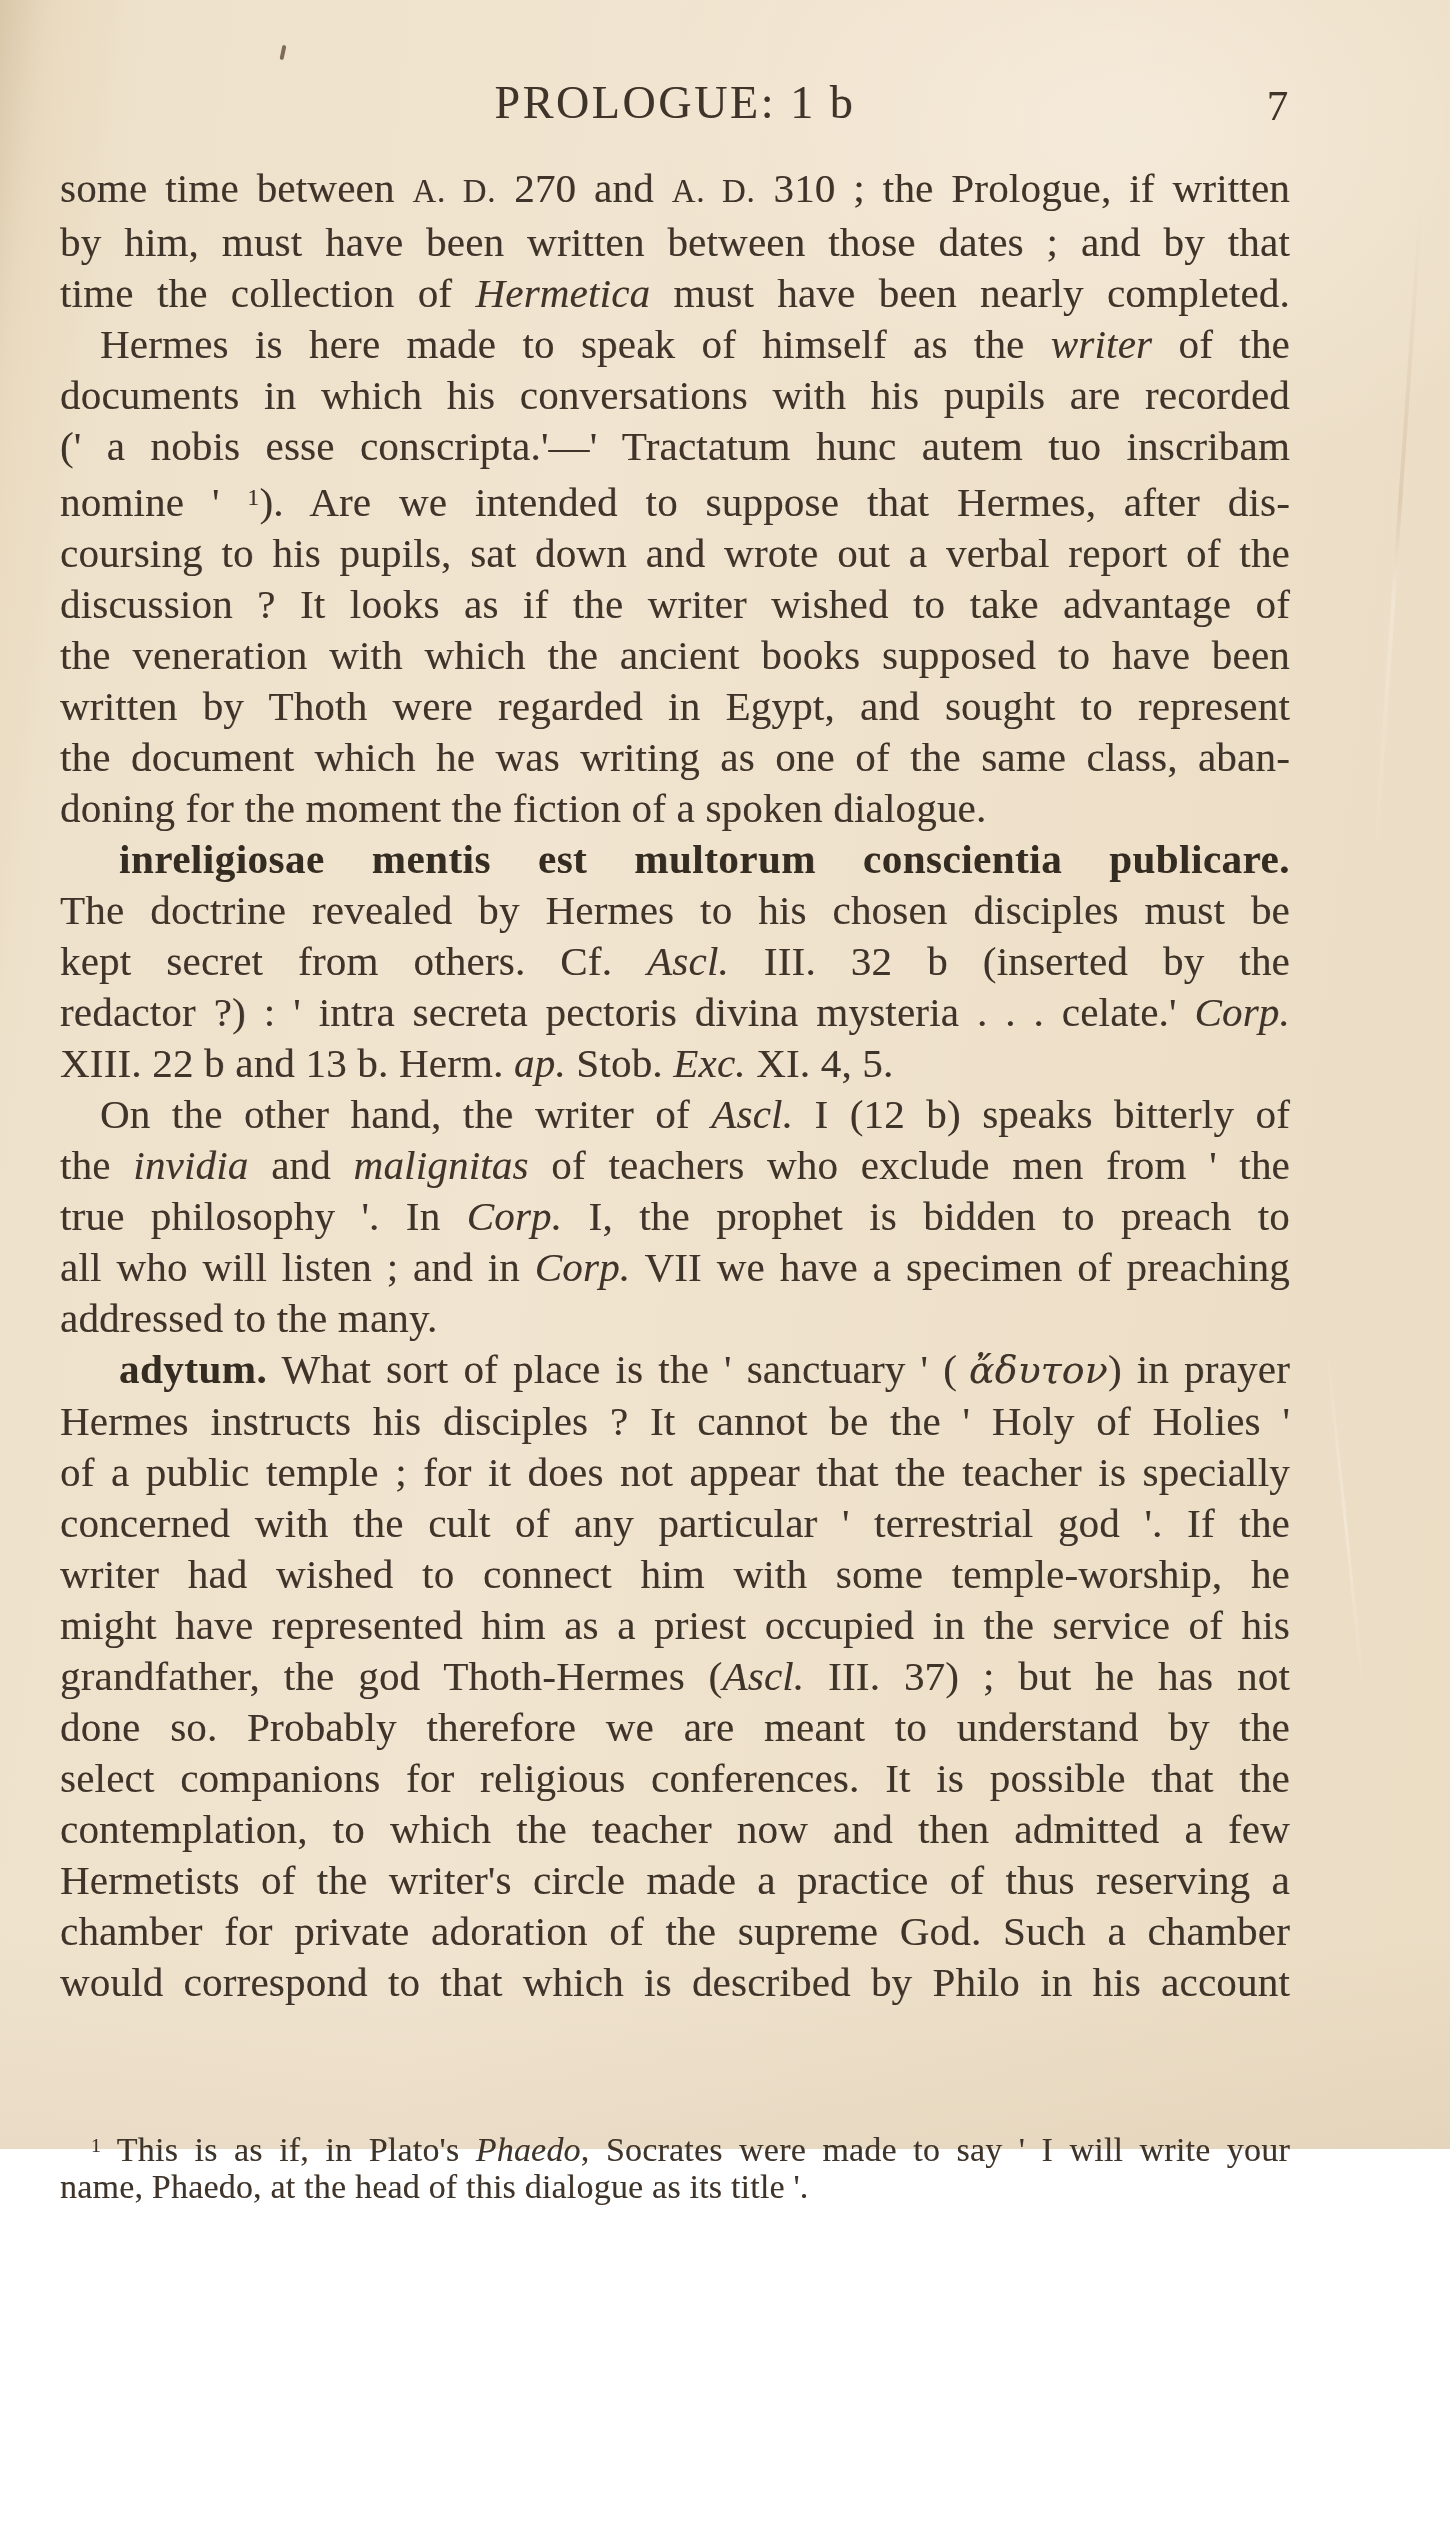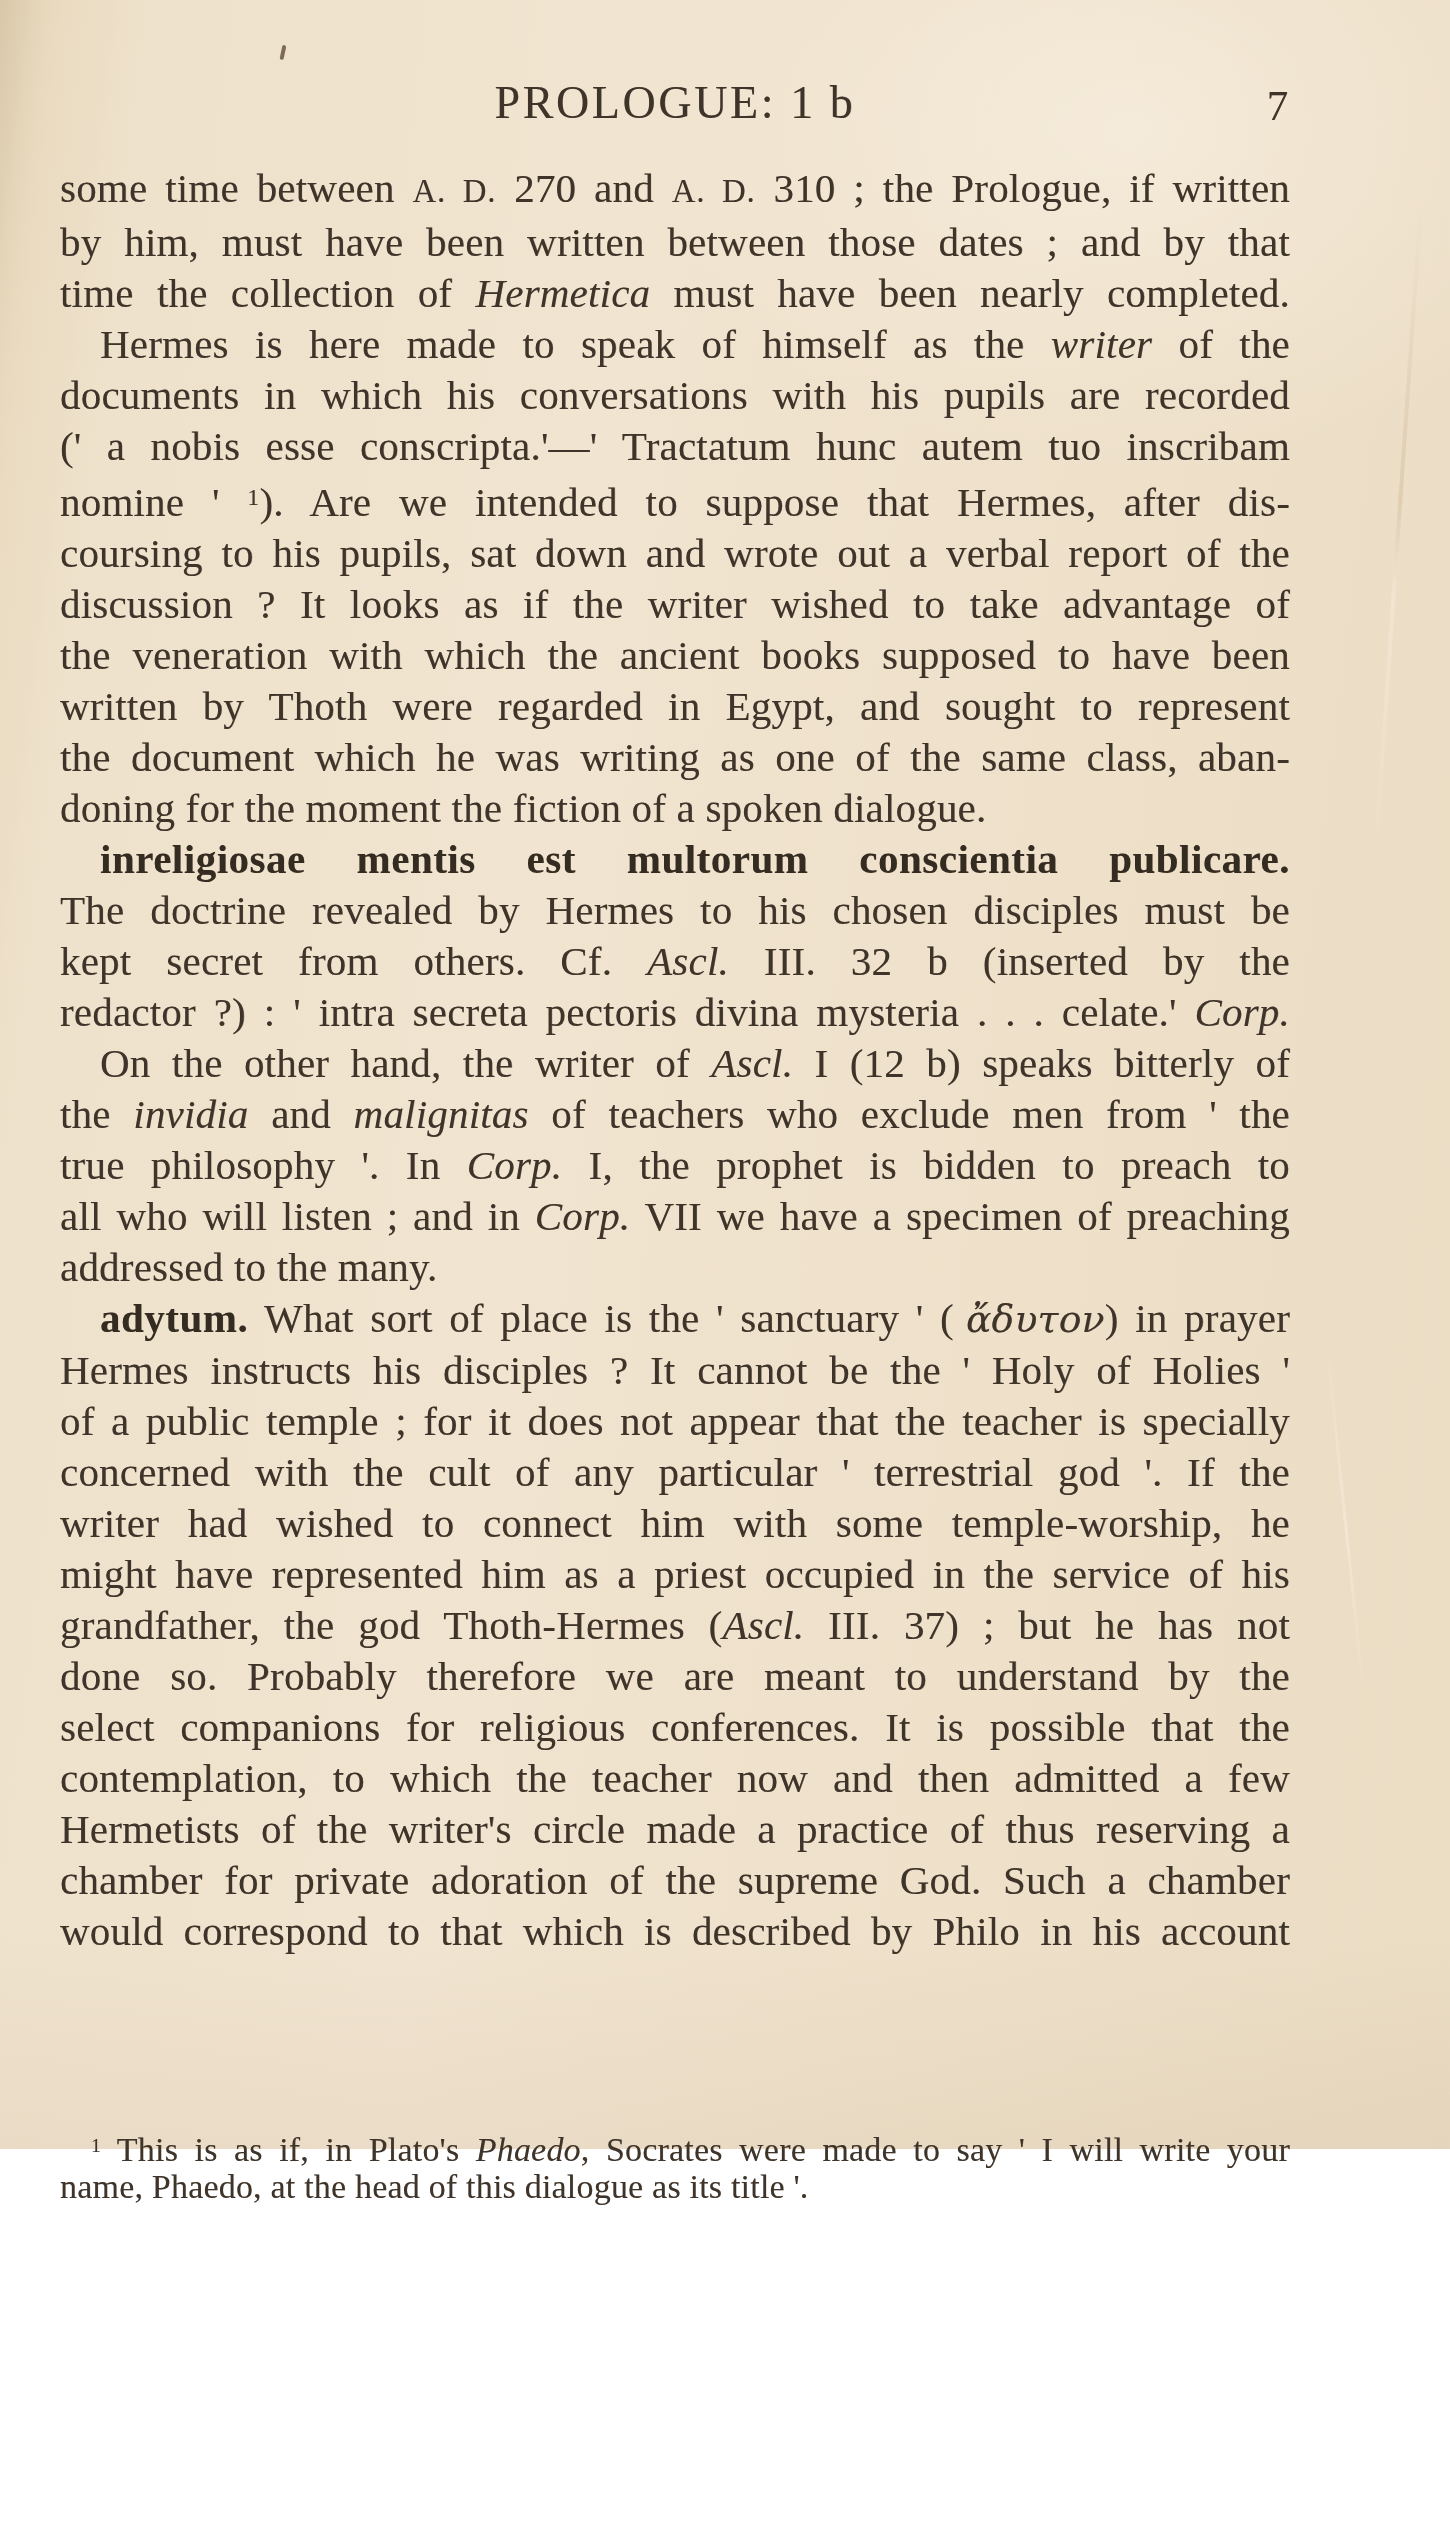--- a/index.html
+++ b/index.html
@@ -42,21 +42,21 @@
     font-size: 34px; line-height: 37px; letter-spacing: 0.2px;
     text-shadow: 0.2px 0.2px 0.4px rgba(62,50,38,.35);
   }
   .footnote .line.ind { text-indent: 31px; }
 
   .line { text-align: justify; text-align-last: justify; }
   .line.end { text-align-last: left; }
   .line.ind { text-indent: 40px; }
 
   .seg-i { font-style: italic; }
-  .seg-b { font-weight: bold; color: var(--ink-bold, #352c21); letter-spacing: 0.5px; }
+  .seg-b { font-weight: bold; color: var(--ink-bold, #352c21); letter-spacing: 0.5px; margin-left: 19px; }
   .seg-sc { font-size: .80em; letter-spacing: 0.9px; }
   .seg-sup { font-size: .58em; vertical-align: .45em; }
   .seg-g { font-style: italic; font-family: "DejaVu Serif", serif; font-size: .92em; margin-left: 12px; }
 
   .paper-mark {
     position: absolute; left: 281px; top: 45px; width: 4.3px; height: 14.6px;
     background: rgba(88,66,44,.75); border-radius: 2.6px;
     transform: rotate(12deg);
   }
   .crease-1 {
@@ -90,20 +90,21 @@
       <div class="line"><span>coursing to his pupils, sat down and wrote out a verbal report of the</span></div>
       <div class="line"><span>discussion ? It looks as if the writer wished to take advantage of</span></div>
       <div class="line"><span>the veneration with which the ancient books supposed to have been</span></div>
       <div class="line"><span>written by Thoth were regarded in Egypt, and sought to represent</span></div>
       <div class="line"><span>the document which he was writing as one of the same class, aban-</span></div>
       <div class="line end"><span>doning for the moment the fiction of a spoken dialogue.</span></div>
       <div class="line ind"><span class="seg-b">inreligiosae mentis est multorum conscientia publicare.</span></div>
       <div class="line"><span>The doctrine revealed by Hermes to his chosen disciples must be</span></div>
       <div class="line"><span>kept secret from others. Cf. </span><span class="seg-i">Ascl.</span><span> III. 32 b (inserted by the</span></div>
       <div class="line"><span>redactor ?) : ' intra secreta pectoris divina mysteria . . . celate.' </span><span class="seg-i">Corp.</span></div>
+      <div class="line end"><span>XIII. 22 b and 13 b.  Herm. </span><span class="seg-i">ap.</span><span> Stob. </span><span class="seg-i">Exc.</span><span> XI. 4, 5.</span></div>
       <div class="line ind"><span>On the other hand, the writer of </span><span class="seg-i">Ascl.</span><span> I (12 b) speaks bitterly of</span></div>
       <div class="line"><span>the </span><span class="seg-i">invidia</span><span> and </span><span class="seg-i">malignitas</span><span> of teachers who exclude men from ' the</span></div>
       <div class="line"><span>true philosophy '. In </span><span class="seg-i">Corp.</span><span> I, the prophet is bidden to preach to</span></div>
       <div class="line"><span>all who will listen ; and in </span><span class="seg-i">Corp.</span><span> VII we have a specimen of preaching</span></div>
       <div class="line end"><span>addressed to the many.</span></div>
       <div class="line ind"><span class="seg-b">adytum.</span><span> What sort of place is the ' sanctuary ' (</span><span class="seg-g">ἄδυτον</span><span>) in prayer</span></div>
       <div class="line"><span>Hermes instructs his disciples ? It cannot be the ' Holy of Holies '</span></div>
       <div class="line"><span>of a public temple ; for it does not appear that the teacher is specially</span></div>
       <div class="line"><span>concerned with the cult of any particular ' terrestrial god '. If the</span></div>
       <div class="line"><span>writer had wished to connect him with some temple-worship, he</span></div>

